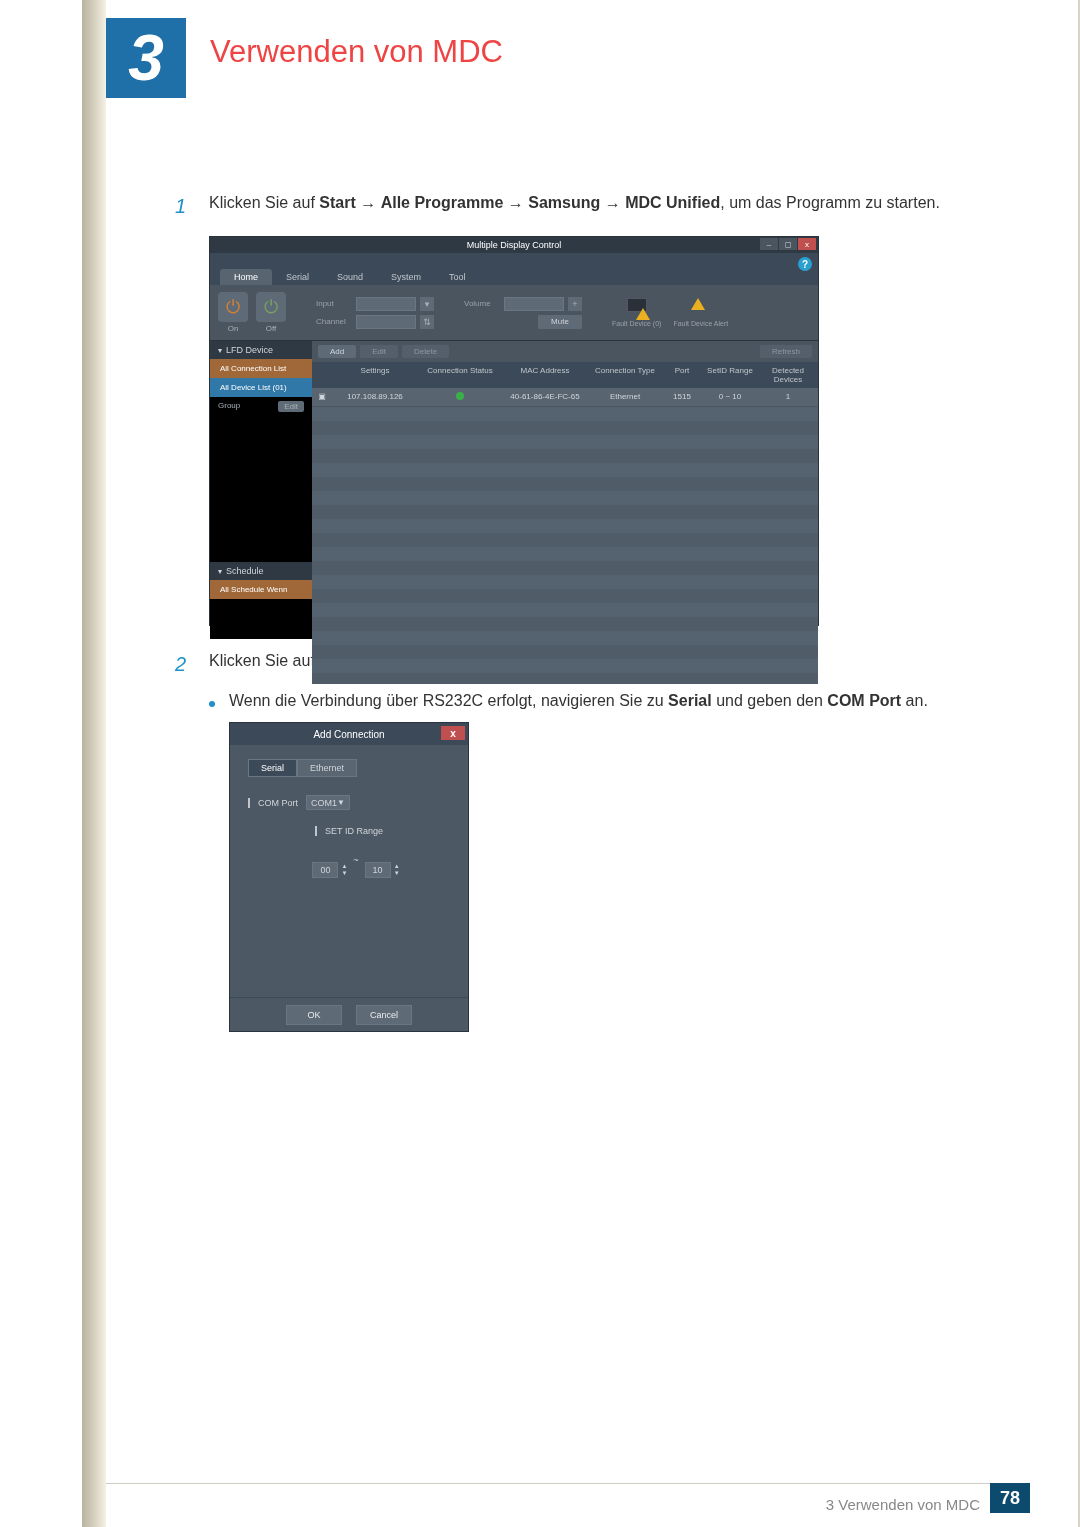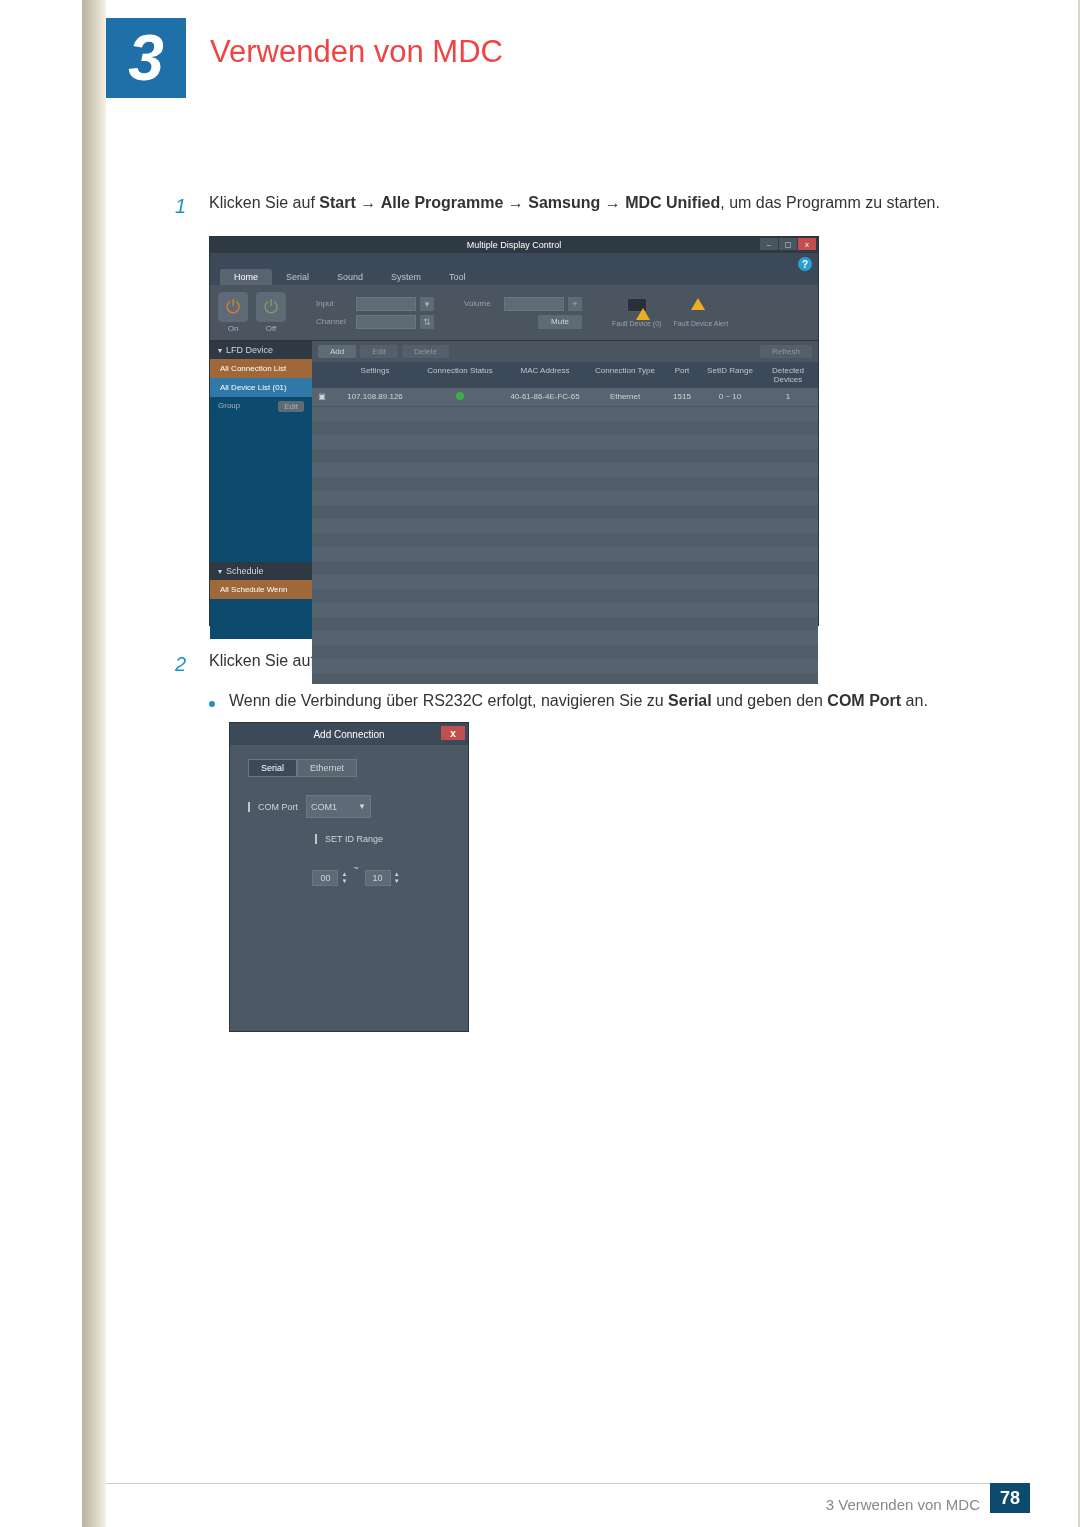--- a/index.html
+++ b/index.html
@@ -259,21 +259,21 @@
     border-bottom: 12px solid #eab020;
   }
   .fault-label { font-size: 7px; color: #9aa0a6; text-align: center; line-height:1.1;}
   
   .mdc-body {
     display: flex;
     height: 298px;
   }
   .mdc-side {
     width: 110px;
-    background: #0c4a6e;
+    background: #000000;
     display: flex;
     flex-direction: column;
   }
   .side-sec {
     background: #2f3944;
     padding: 4px 8px;
     font-size: 9px;
     color: #d0d5da;
     display: flex;
     align-items: center;
@@ -416,23 +416,23 @@
     gap: 8px;
     margin-bottom: 16px;
     font-size: 9px;
   }
   .bar { width:2px;height:10px;background:#c0c6cc; }
   .combo {
     display: flex;
     align-items: center;
     background: #5e6a76;
     border: 1px solid #6a7682;
-    height: 23px;
+    height: 15px;
     padding: 0 4px;
-    gap: 21px;
+    gap: 0;
   }
   .combo .caret { font-size:8px;}
   .spin {
     display: flex;
     align-items: center;
     gap: 3px;
     margin-top: 20px;
   }
   .spin-box {
     width: 26px;
@@ -694,20 +694,24 @@
               <div class="spin-btns">▲<br>▼</div>
             </div>
             <span>~</span>
             <div class="spin">
               <div class="spin-box">10</div>
               <div class="spin-btns">▲<br>▼</div>
             </div>
           </div>
         </div>
       </div>
+      <div class="dlg-footer">
+        <div class="dlg-btn">OK</div>
+        <div class="dlg-btn">Cancel</div>
+      </div>
     </div>
 
   </div>
 
   <div class="page-footer">
     <span class="footer-text">3 Verwenden von MDC</span>
     <div class="page-num">78</div>
   </div>
 </div>
 

